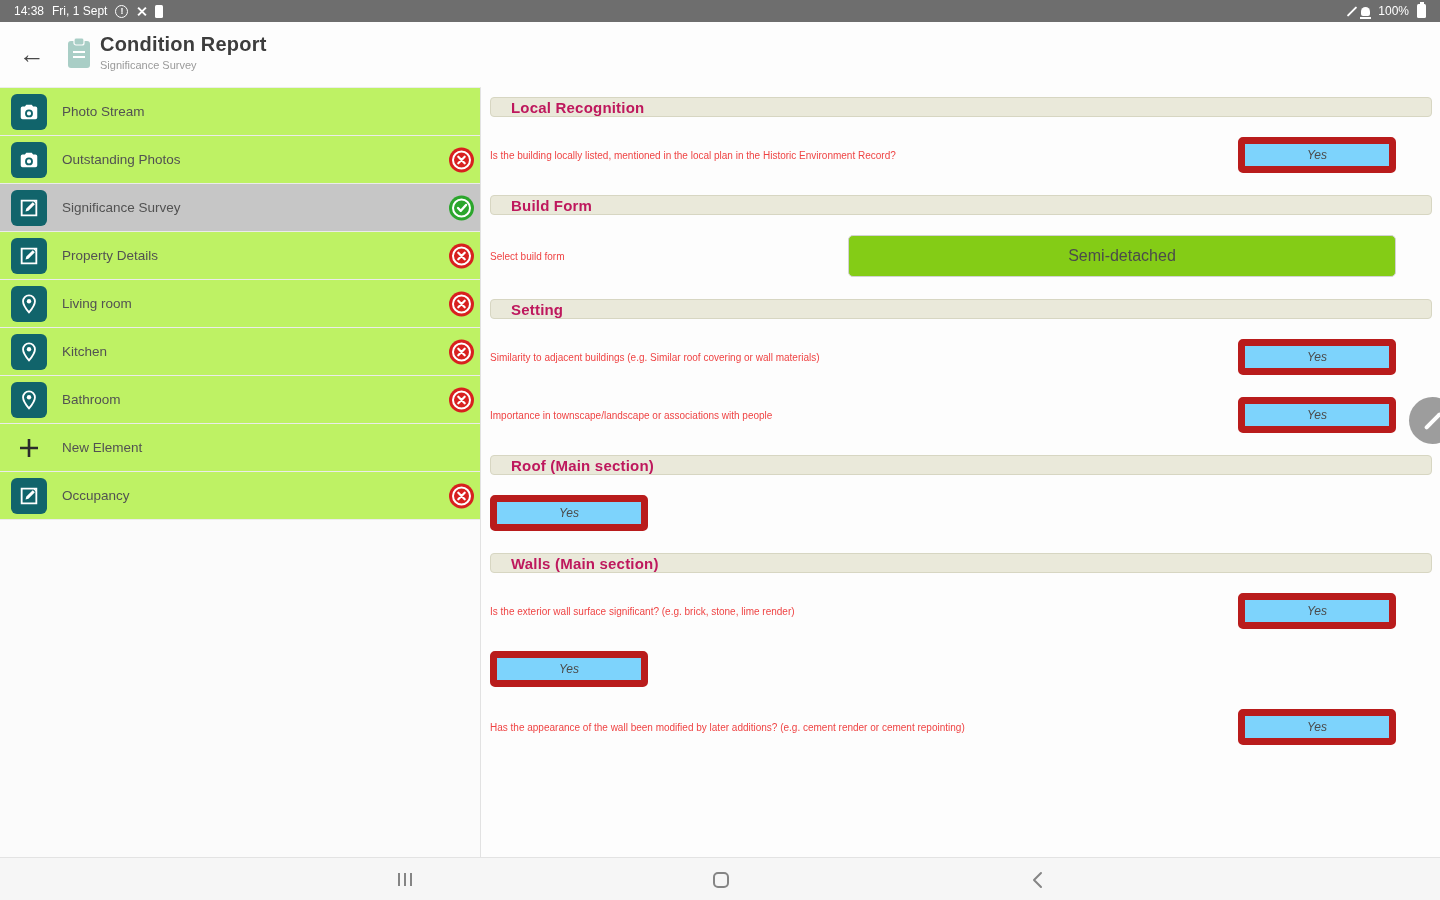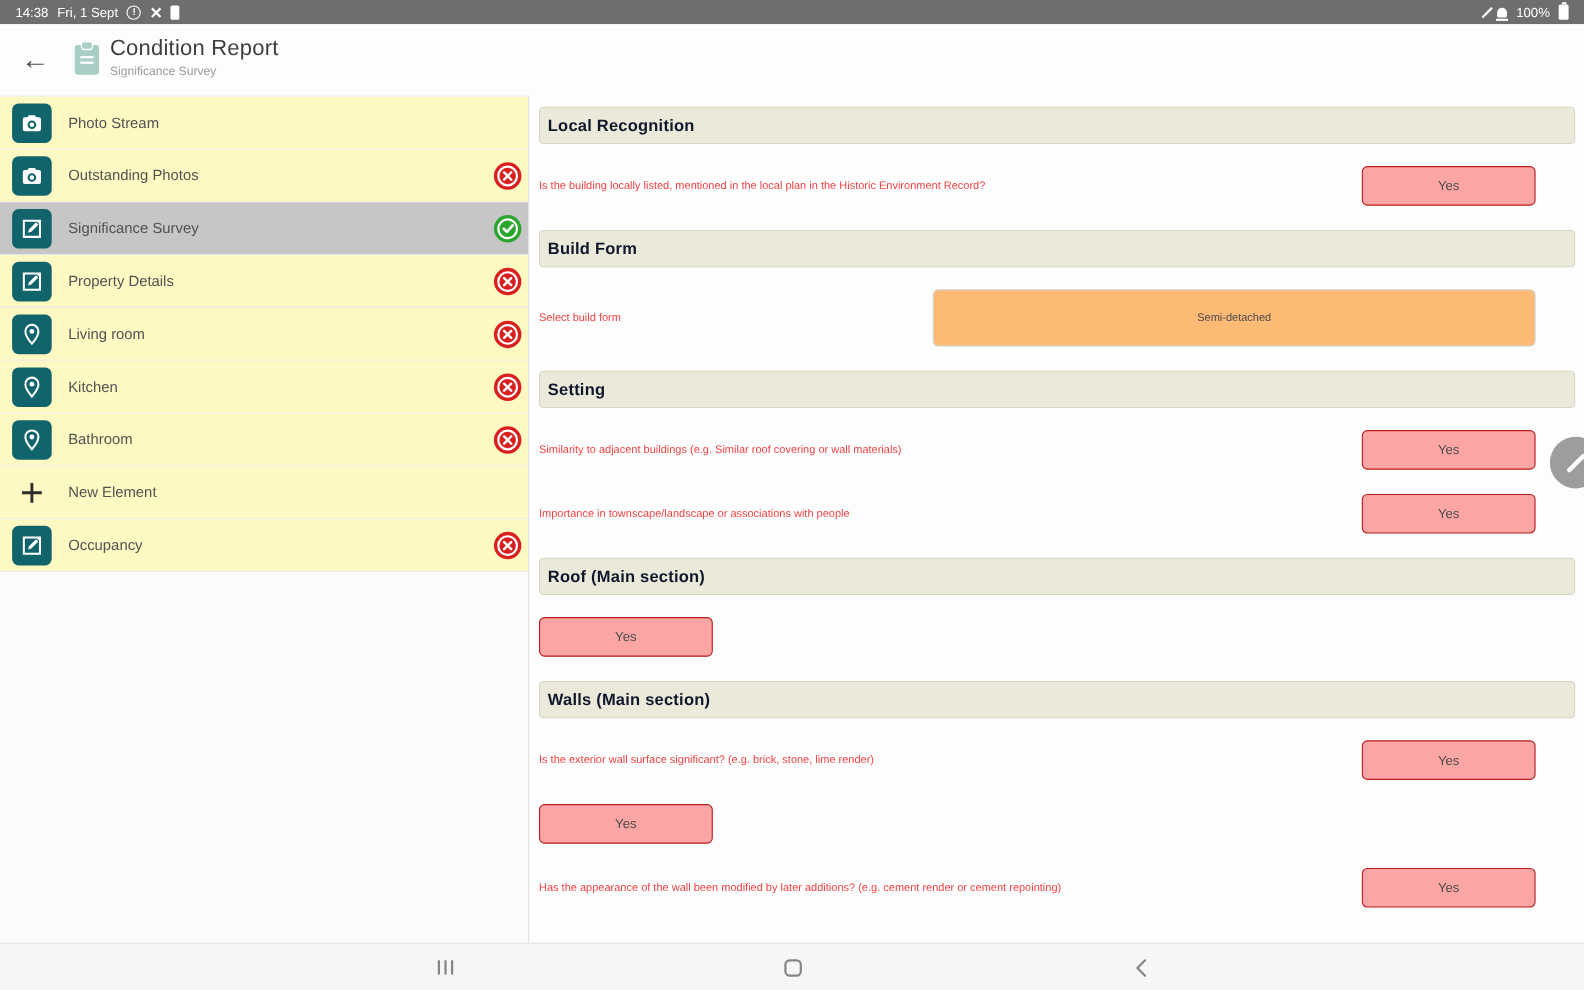--- a/index.html
+++ b/index.html
@@ -24,52 +24,52 @@
   .sb-bell::after { content:""; position:absolute; left:-1px; bottom:-3px; width:11px; height:2px; background:#fff; }
   .sb-batt { width:9px; height:14px; background:#fff; border-radius:1.5px; position:relative; }
   .sb-batt::before { content:""; position:absolute; top:-2px; left:2.5px; width:4px; height:2px; background:#fff; }
 
   
   .app-header { position:absolute; top:22px; left:0; right:0; height:65px; background:#fdfdfd; }
   .back-button { position:absolute; left:16px; top:14px; width:32px; height:36px; border:none; background:transparent;
     font-size:26px; color:#4a4a4a; cursor:pointer; line-height:36px; }
   .doc-icon { position:absolute; left:66px; top:15px; }
   .title-block { position:absolute; left:100px; top:11px; }
-  .page-title { font-size:20px; color:#3d3d3d; font-weight:normal; letter-spacing:.2px; }
+  .page-title { font-size:20px; color:#3d3d3d; font-weight:bold; letter-spacing:.2px; }
   .page-subtitle { font-size:11px; color:#9a9a9a; margin-top:3px; }
 
   
   .sidebar { position:absolute; top:87px; left:0; width:481px; bottom:43px; background:#fbfbfb;
     border-right:1px solid #e2e2e2; border-top:1px solid #ececec; }
   .side-row { position:relative; height:48px; display:flex; align-items:center;
-    padding-left:11px; border-bottom:1px solid #ebebeb; cursor:pointer; background:#fef9c3; }
+    padding-left:11px; border-bottom:1px solid #ebebeb; cursor:pointer; background:#bef264; }
   .side-row.selected { background:#c6c6c6; }
   .icon-tile { width:36px; height:36px; background:#11646b; border-radius:6px;
     display:flex; align-items:center; justify-content:center; flex:none; }
   .icon-plain { width:36px; height:36px; display:flex; align-items:center; justify-content:center; flex:none; }
   .side-label { margin-left:15px; font-size:13.5px; color:#525252; }
   .badge { position:absolute; right:9px; top:50%; transform:translateY(-50%);
     width:19px; height:19px; border-radius:50%; border:2px solid #fff;
     display:flex; align-items:center; justify-content:center; }
   .badge-error { background:#d8201f; box-shadow:0 0 0 3px #d8201f; }
   .badge-complete { background:#2ba62c; box-shadow:0 0 0 3px #2ba62c; }
 
   
   .main { position:absolute; left:482px; top:87px; right:0; bottom:43px; background:#fdfdfd;
     padding:10px 8px 0 8px; overflow:hidden; }
-  .section-header { height:34px; background:#eae9da; border:1px solid #d7d6c2; border-radius:4px;
-    display:flex; align-items:center; padding-left:7px; font-size:15px; font-weight:bold;
-    color:#0f172a; margin-bottom:20px; letter-spacing:.2px; }
+  .section-header { height:20px; background:#eae9da; border:1px solid #d7d6c2; border-radius:4px;
+    display:flex; align-items:center; padding-left:20px; font-size:15px; font-weight:bold;
+    color:#be185d; margin-bottom:20px; letter-spacing:.2px; }
   .q-row { display:flex; align-items:center; margin-bottom:22px; min-height:36px; }
   .q-label { flex:1; font-size:10px; color:#ef4444; padding-right:24px; }
-  .answer-btn { flex:none; width:158px; height:36px; margin-right:36px; background:#fca5a5;
-    border:1px solid #b91c1c; border-radius:5px; font-size:12px; color:#4b4b4b;
-    font-family:"Liberation Sans", sans-serif; cursor:pointer; }
-  .select-btn { flex:none; width:548px; height:52px; margin-right:36px; background:#fdba74;
-    border:1px solid #d2d2d2; border-radius:5px; font-size:10px; color:#4b4b4b;
+  .answer-btn { flex:none; width:158px; height:36px; margin-right:36px; background:#7dd3fc;
+    border:7px solid #b91c1c; border-radius:5px; font-size:12px; color:#4b4b4b;
+    font-family:"Liberation Sans", sans-serif; cursor:pointer;font-style:italic; }
+  .select-btn { flex:none; width:548px; height:42px; margin-right:36px; background:#84cc16;
+    border:1px solid #d2d2d2; border-radius:5px; font-size:16px; color:#4b4b4b;
     font-family:"Liberation Sans", sans-serif; cursor:pointer; }
 
   
   .fab-edit { position:absolute; left:1409px; top:397px; width:47px; height:47px; border-radius:50%;
     background:#9d9d9d; border:none; display:flex; align-items:center; justify-content:center; cursor:pointer; }
   .fab-pen { width:4px; height:22px; background:#fff; border-radius:2px; transform:rotate(45deg); }
 
   
   .nav-bar { position:absolute; left:0; right:0; bottom:0; height:43px; background:#f6f6f6;
     border-top:1px solid #e3e3e3; }

